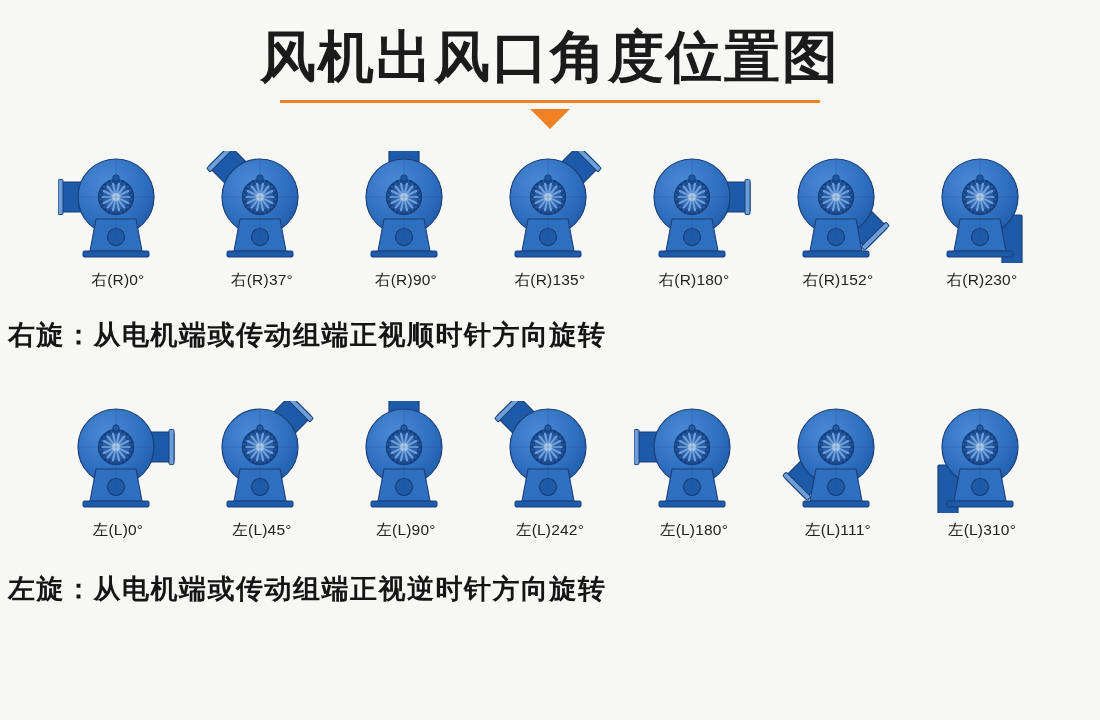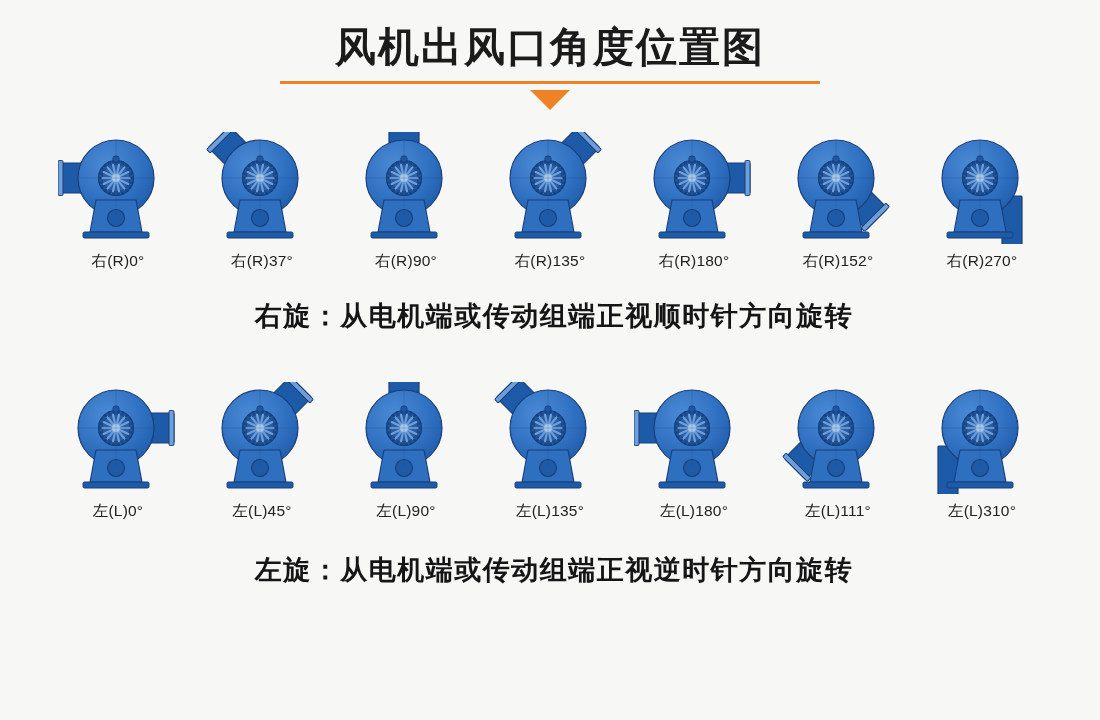--- a/index.html
+++ b/index.html
@@ -17,21 +17,21 @@
     position: relative;
   }
 
   
   .title-block {
     width: 100%;
     padding-top: 22px;
     text-align: center;
   }
   .page-title {
-    font-size: 41px;
+    font-size: 56px;
     font-weight: 700;
     letter-spacing: 2px;
     line-height: 1.25;
     color: #1b1b1b;
   }
   .title-rule {
     width: 540px;
     height: 3px;
     background: #f08124;
     margin: 8px auto 0 auto;
@@ -45,24 +45,24 @@
     border-top: 20px solid #f08124;
   }
 
   
   .fan-section { width: 100%; }
   .section-top   { margin-top: 22px; }
   .section-bottom{ margin-top: 48px; }
 
   .fan-row {
     display: flex;
-    justify-content: center;
+    justify-content: space-between;
     align-items: flex-end;
     gap: 12px;
-    padding: 0 28px;
+    padding: 0 52px;
   }
   .fan-cell {
     width: 132px;
     display: flex;
     flex-direction: column;
     align-items: center;
   }
   .fan-art {
     width: 120px;
     height: 112px;
@@ -72,21 +72,21 @@
     margin-top: 7px;
     font-size: 15.5px;
     font-weight: 500;
     color: #222;
     white-space: nowrap;
     letter-spacing: 0.2px;
   }
 
   .section-caption {
     margin-top: 26px;
-    text-align: center;
+    text-align: left;
     font-size: 27px;
     font-weight: 700;
     letter-spacing: 1.5px;
     color: #151515;
     margin-left: 8px;
   }
   .section-bottom .section-caption { margin-top: 30px; }
 </style>
 </head>
 <body style="background: rgb(247, 247, 245);">
@@ -577,21 +577,21 @@
             <line x1="60.8" y1="42.5" x2="66.4" y2="35.4" stroke="#6f9fd8" stroke-width="2.2" stroke-linecap="round"></line>
             <line x1="62.1" y1="44.0" x2="70.2" y2="40.1" stroke="#6f9fd8" stroke-width="2.2" stroke-linecap="round"></line>
     <circle cx="58" cy="46" r="4" fill="#a9c8ea"></circle>
 
     <circle cx="58" cy="27" r="3.2" fill="#1d5ba8" stroke="#1a3f7a" stroke-width="0.9"></circle>
 
     <line x1="20" y1="46" x2="96" y2="46" stroke="#1a3f7a" stroke-width="0.5" opacity="0.45"></line>
     <line x1="58" y1="8" x2="58" y2="84" stroke="#1a3f7a" stroke-width="0.5" opacity="0.45"></line>
   </svg>
         </div>
-        <div class="fan-label">右(R)270°</div>
+        <div class="fan-label">右(R)230°</div>
       </div>
     </div>
   <div class="section-caption">右旋：从电机端或传动组端正视顺时针方向旋转</div>
 </div>
 
 <div class="fan-section section-bottom">
   <div class="fan-row">
       <div class="fan-cell">
         <div>
   <svg class="fan-art" viewBox="0 0 120 112" xmlns="http://www.w3.org/2000/svg">
@@ -863,21 +863,21 @@
             <line x1="60.8" y1="42.5" x2="66.4" y2="35.4" stroke="#6f9fd8" stroke-width="2.2" stroke-linecap="round"></line>
             <line x1="62.1" y1="44.0" x2="70.2" y2="40.1" stroke="#6f9fd8" stroke-width="2.2" stroke-linecap="round"></line>
     <circle cx="58" cy="46" r="4" fill="#a9c8ea"></circle>
 
     <circle cx="58" cy="27" r="3.2" fill="#1d5ba8" stroke="#1a3f7a" stroke-width="0.9"></circle>
 
     <line x1="20" y1="46" x2="96" y2="46" stroke="#1a3f7a" stroke-width="0.5" opacity="0.45"></line>
     <line x1="58" y1="8" x2="58" y2="84" stroke="#1a3f7a" stroke-width="0.5" opacity="0.45"></line>
   </svg>
         </div>
-        <div class="fan-label">左(L)135°</div>
+        <div class="fan-label">左(L)242°</div>
       </div>
       <div class="fan-cell">
         <div>
   <svg class="fan-art" viewBox="0 0 120 112" xmlns="http://www.w3.org/2000/svg">
     <defs>
       <radialGradient id="gleft" cx="38%" cy="32%" r="78%">
         <stop offset="0%" stop-color="#4a8ad4"></stop>
         <stop offset="62%" stop-color="#2f6fc0"></stop>
         <stop offset="100%" stop-color="#1d5ba8"></stop>
       </radialGradient>

